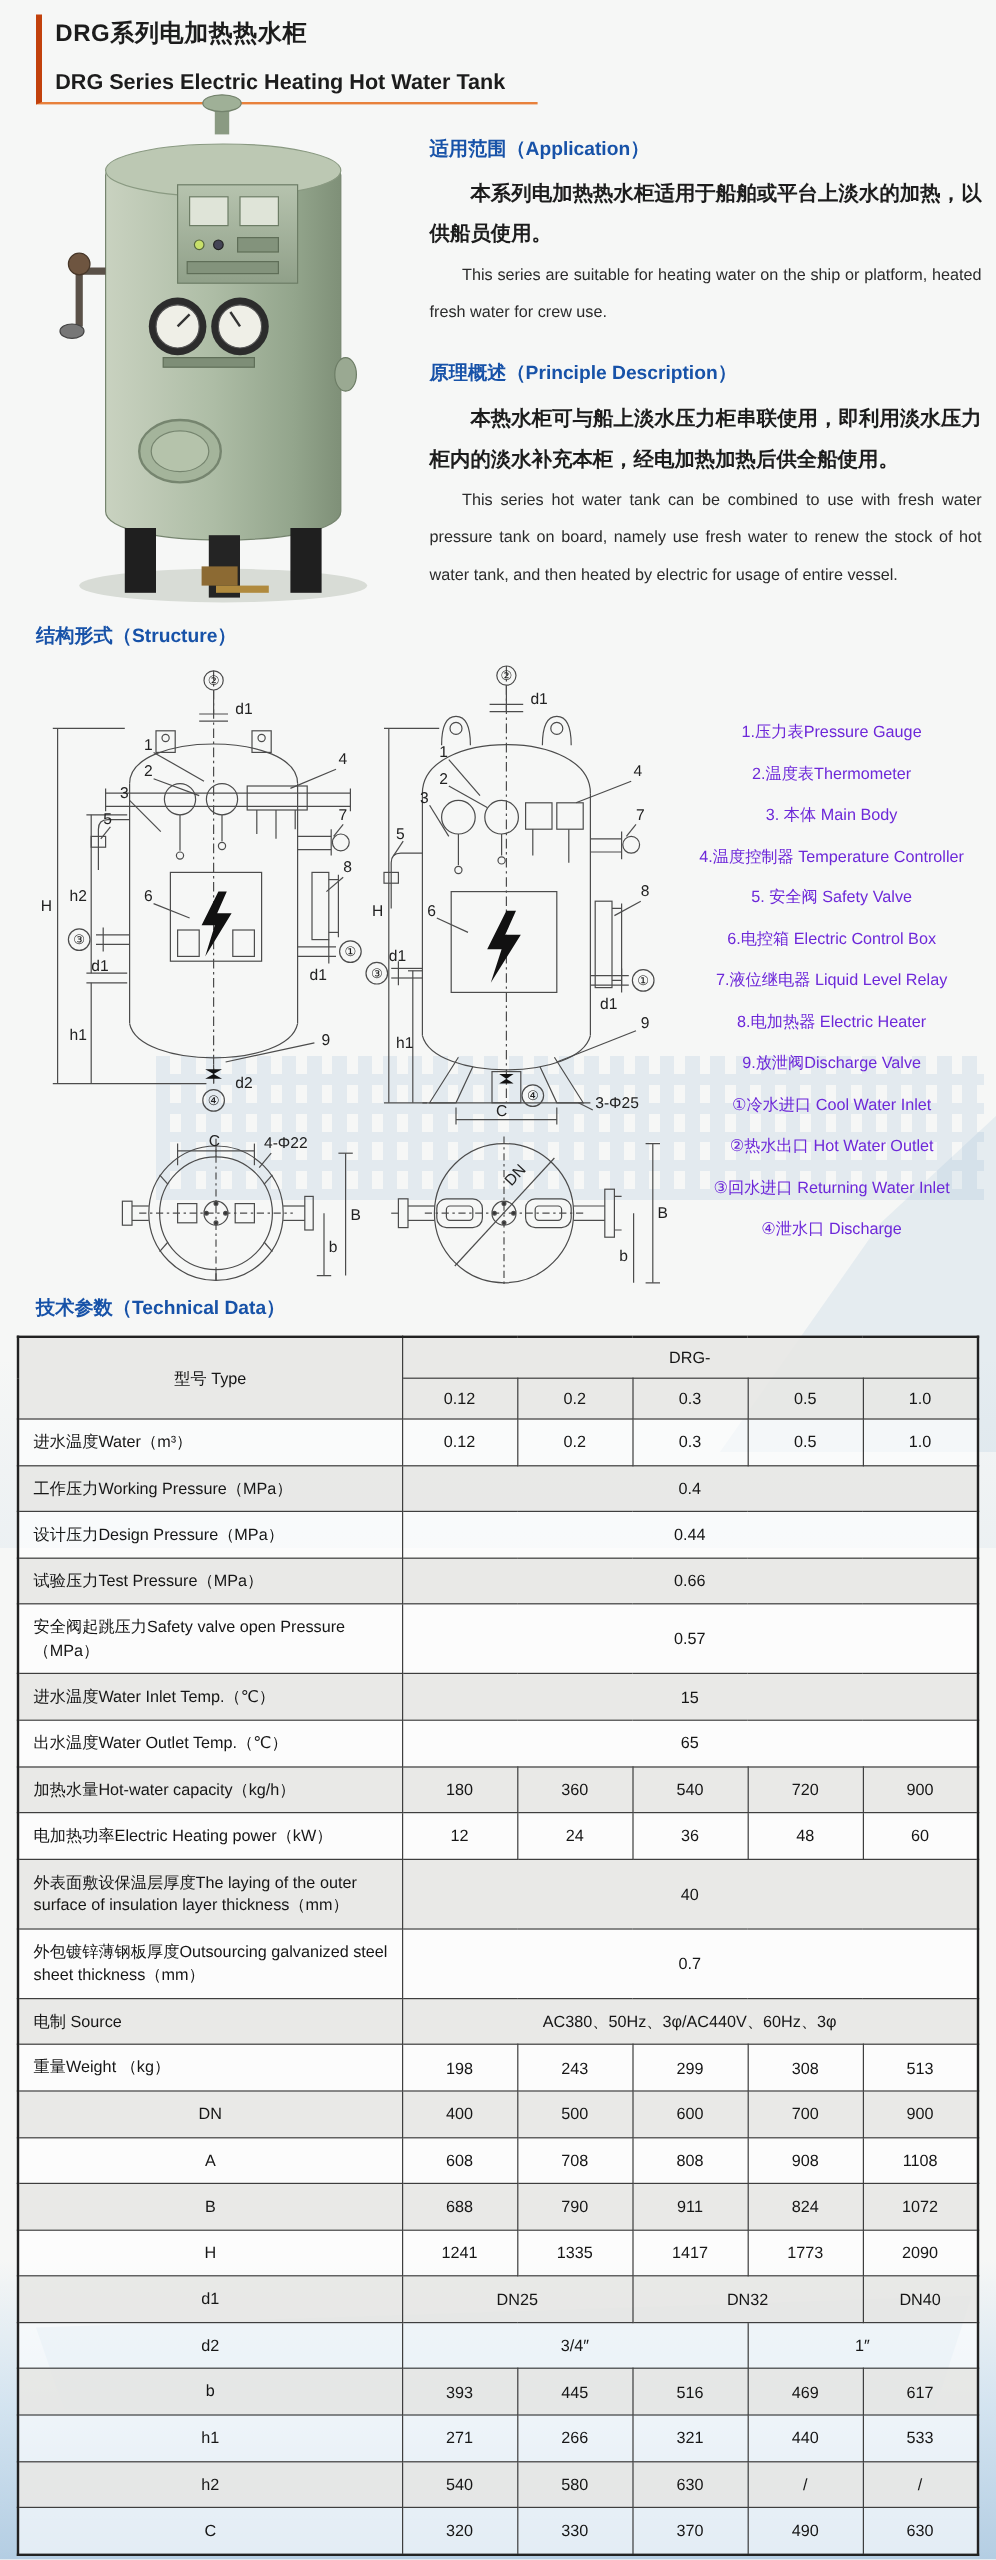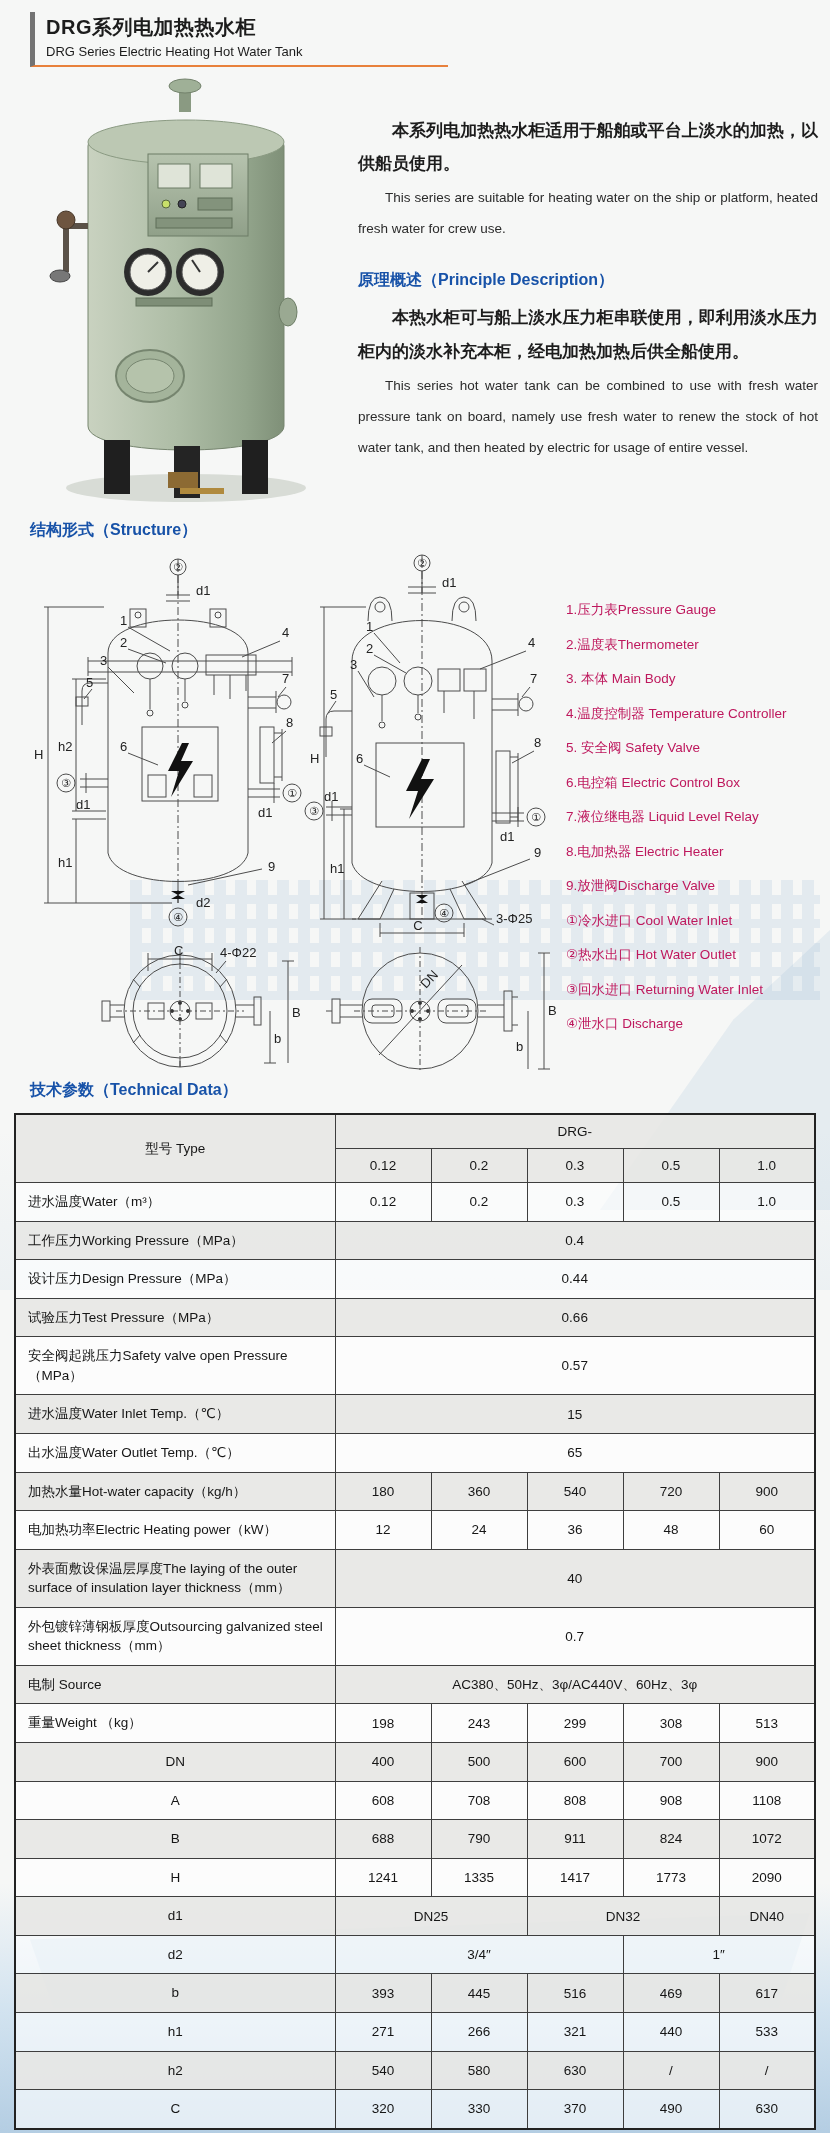--- a/index.html
+++ b/index.html
@@ -19,39 +19,39 @@
     clip-path:polygon(100% 0,100% 100%,0 100%,58% 32%);}
   .wm-mid{top:1130px;left:0;width:830px;height:160px;opacity:.10;
     background:linear-gradient(180deg,rgba(120,165,205,.0),rgba(120,165,205,.8));}
   .wm-hull{bottom:125px;left:30px;width:780px;height:95px;background:#8fb6d8;opacity:.25;
     clip-path:polygon(0 28%,100% 0,96% 100%,3% 100%);}
   .wm-bottom{left:0;bottom:0;width:830px;height:250px;
     background:linear-gradient(180deg,rgba(176,208,234,0) 0%,rgba(176,208,234,.5) 50%,rgba(136,178,214,.6) 100%);}
   .z{position:relative;z-index:1;}
   
   .hdr{position:absolute;top:12px;left:30px;width:402px;
-    border-left:5px solid #737373;border-bottom:2px solid #e8813c;
+    border-left:5px solid #c2410c;border-bottom:2px solid #e8813c;
     padding:2px 0 6px 11px;}
   .hdr .zh{font-size:20px;font-weight:bold;letter-spacing:.5px;}
-  .hdr .en{font-size:13px;font-weight:normal;margin-top:3px;}
+  .hdr .en{font-size:18px;font-weight:bold;margin-top:17px;}
   
   .top{position:absolute;top:76px;left:30px;width:788px;display:flex;gap:16px;}
   .photo{width:312px;height:432px;flex:0 0 auto;}
   .txtcol{flex:1;padding-top:38px;}
   .bhead{color:#1752a8;font-size:16px;font-weight:bold;margin:0 0 10px 0;}
   .zhp{font-size:17px;font-weight:600;line-height:1.95;text-align:justify;text-indent:2em;margin:0;}
   .enp{font-size:13.5px;line-height:2.3;color:#2b2b2b;text-align:justify;text-indent:2em;margin:2px 0 0 0;}
   .gap{height:26px;}
   
   .structure{position:absolute;top:520px;left:30px;width:790px;}
   .drawrow{display:flex;margin-top:8px;}
   .drawing{width:528px;flex:0 0 auto;}
   .parts{flex:1;padding:50px 0 0 8px;}
   .parts ul{list-style:none;margin:0;padding:0;}
-  .parts li{font-size:13.5px;color:#be185d;margin:0 0 16.5px 0;white-space:nowrap;}
+  .parts li{font-size:13.5px;color:#6d28d9;margin:0 0 16.5px 0;white-space:nowrap;text-align:center;}
   
   .tech{position:absolute;top:1080px;left:14px;width:776px;}
   .tech .bhead{margin-left:16px;}
   table.t{border-collapse:collapse;width:802px;margin-top:12px;border:2px solid #222;}
   table.t td{border:1.5px solid #3e3e3e;font-size:13.5px;text-align:center;
     padding:9px 6px;color:#161616;}
   table.t td.lab{text-align:left;padding-left:12px;line-height:1.45;}
   table.t td.cen{text-align:center;padding-left:6px;}
   tr.g td{background:rgba(231,231,229,.93);margin-left:12px;}
   tr.w td{background:rgba(255,255,255,.62);}
@@ -122,20 +122,21 @@
       <ellipse cx="120" cy="300" rx="24" ry="17" fill="#b5c3ab" stroke="#76856f"></ellipse>
 
       <rect x="74" y="364" width="26" height="54" fill="#1f1f1f"></rect>
       <rect x="144" y="370" width="26" height="52" fill="#242424"></rect>
       <rect x="212" y="364" width="26" height="54" fill="#1f1f1f"></rect>
       <rect x="138" y="396" width="30" height="16" fill="#8c6a33"></rect>
       <rect x="150" y="412" width="44" height="6" fill="#b08a3e"></rect>
     </svg>
   </div>
   <div class="txtcol">
+    <p class="bhead">适用范围（Application）</p>
     <p class="zhp">本系列电加热热水柜适用于船舶或平台上淡水的加热，以供船员使用。</p>
     <p class="enp">This series are suitable for heating water on the ship or platform, heated fresh water for crew use.</p>
     <div class="gap"></div>
     <p class="bhead">原理概述（Principle Description）</p>
     <p class="zhp">本热水柜可与船上淡水压力柜串联使用，即利用淡水压力柜内的淡水补充本柜，经电加热加热后供全船使用。</p>
     <p class="enp">This series hot water tank can be combined to use with fresh water pressure tank on board, namely use fresh water to renew the stock of hot water tank, and then heated by electric for usage of entire vessel.</p>
   </div>
 </div>
 
 <div class="structure z">

